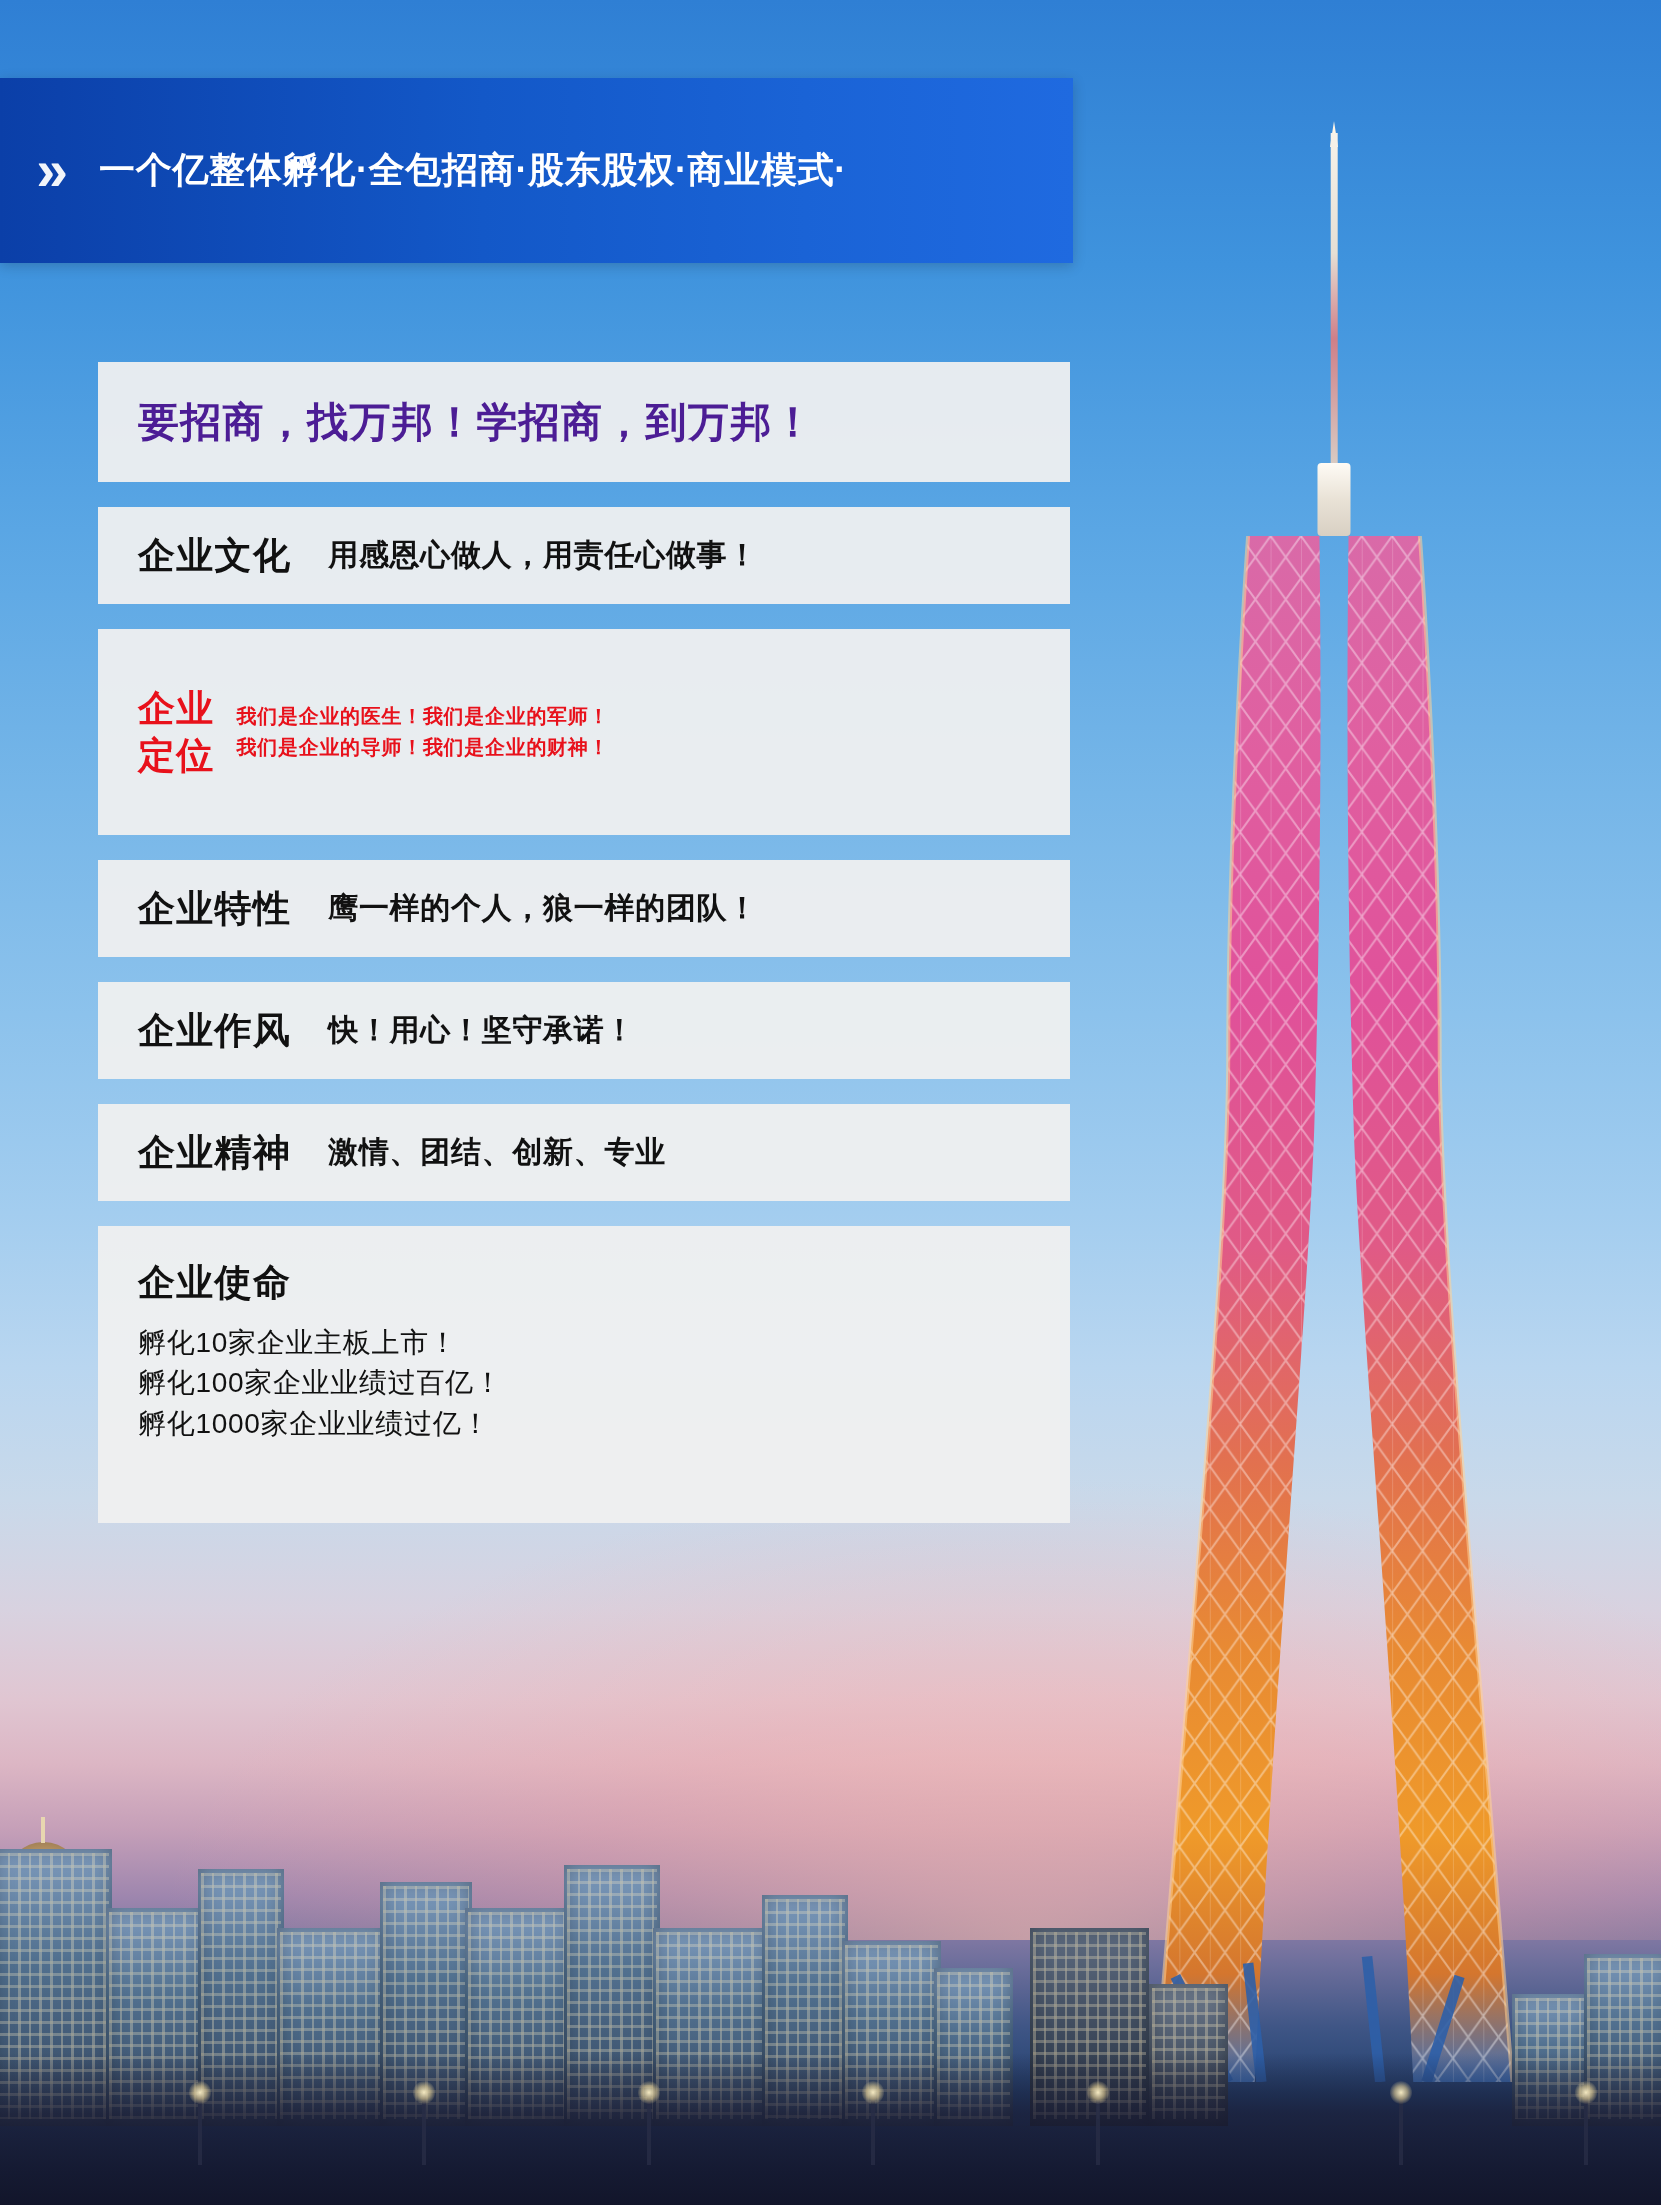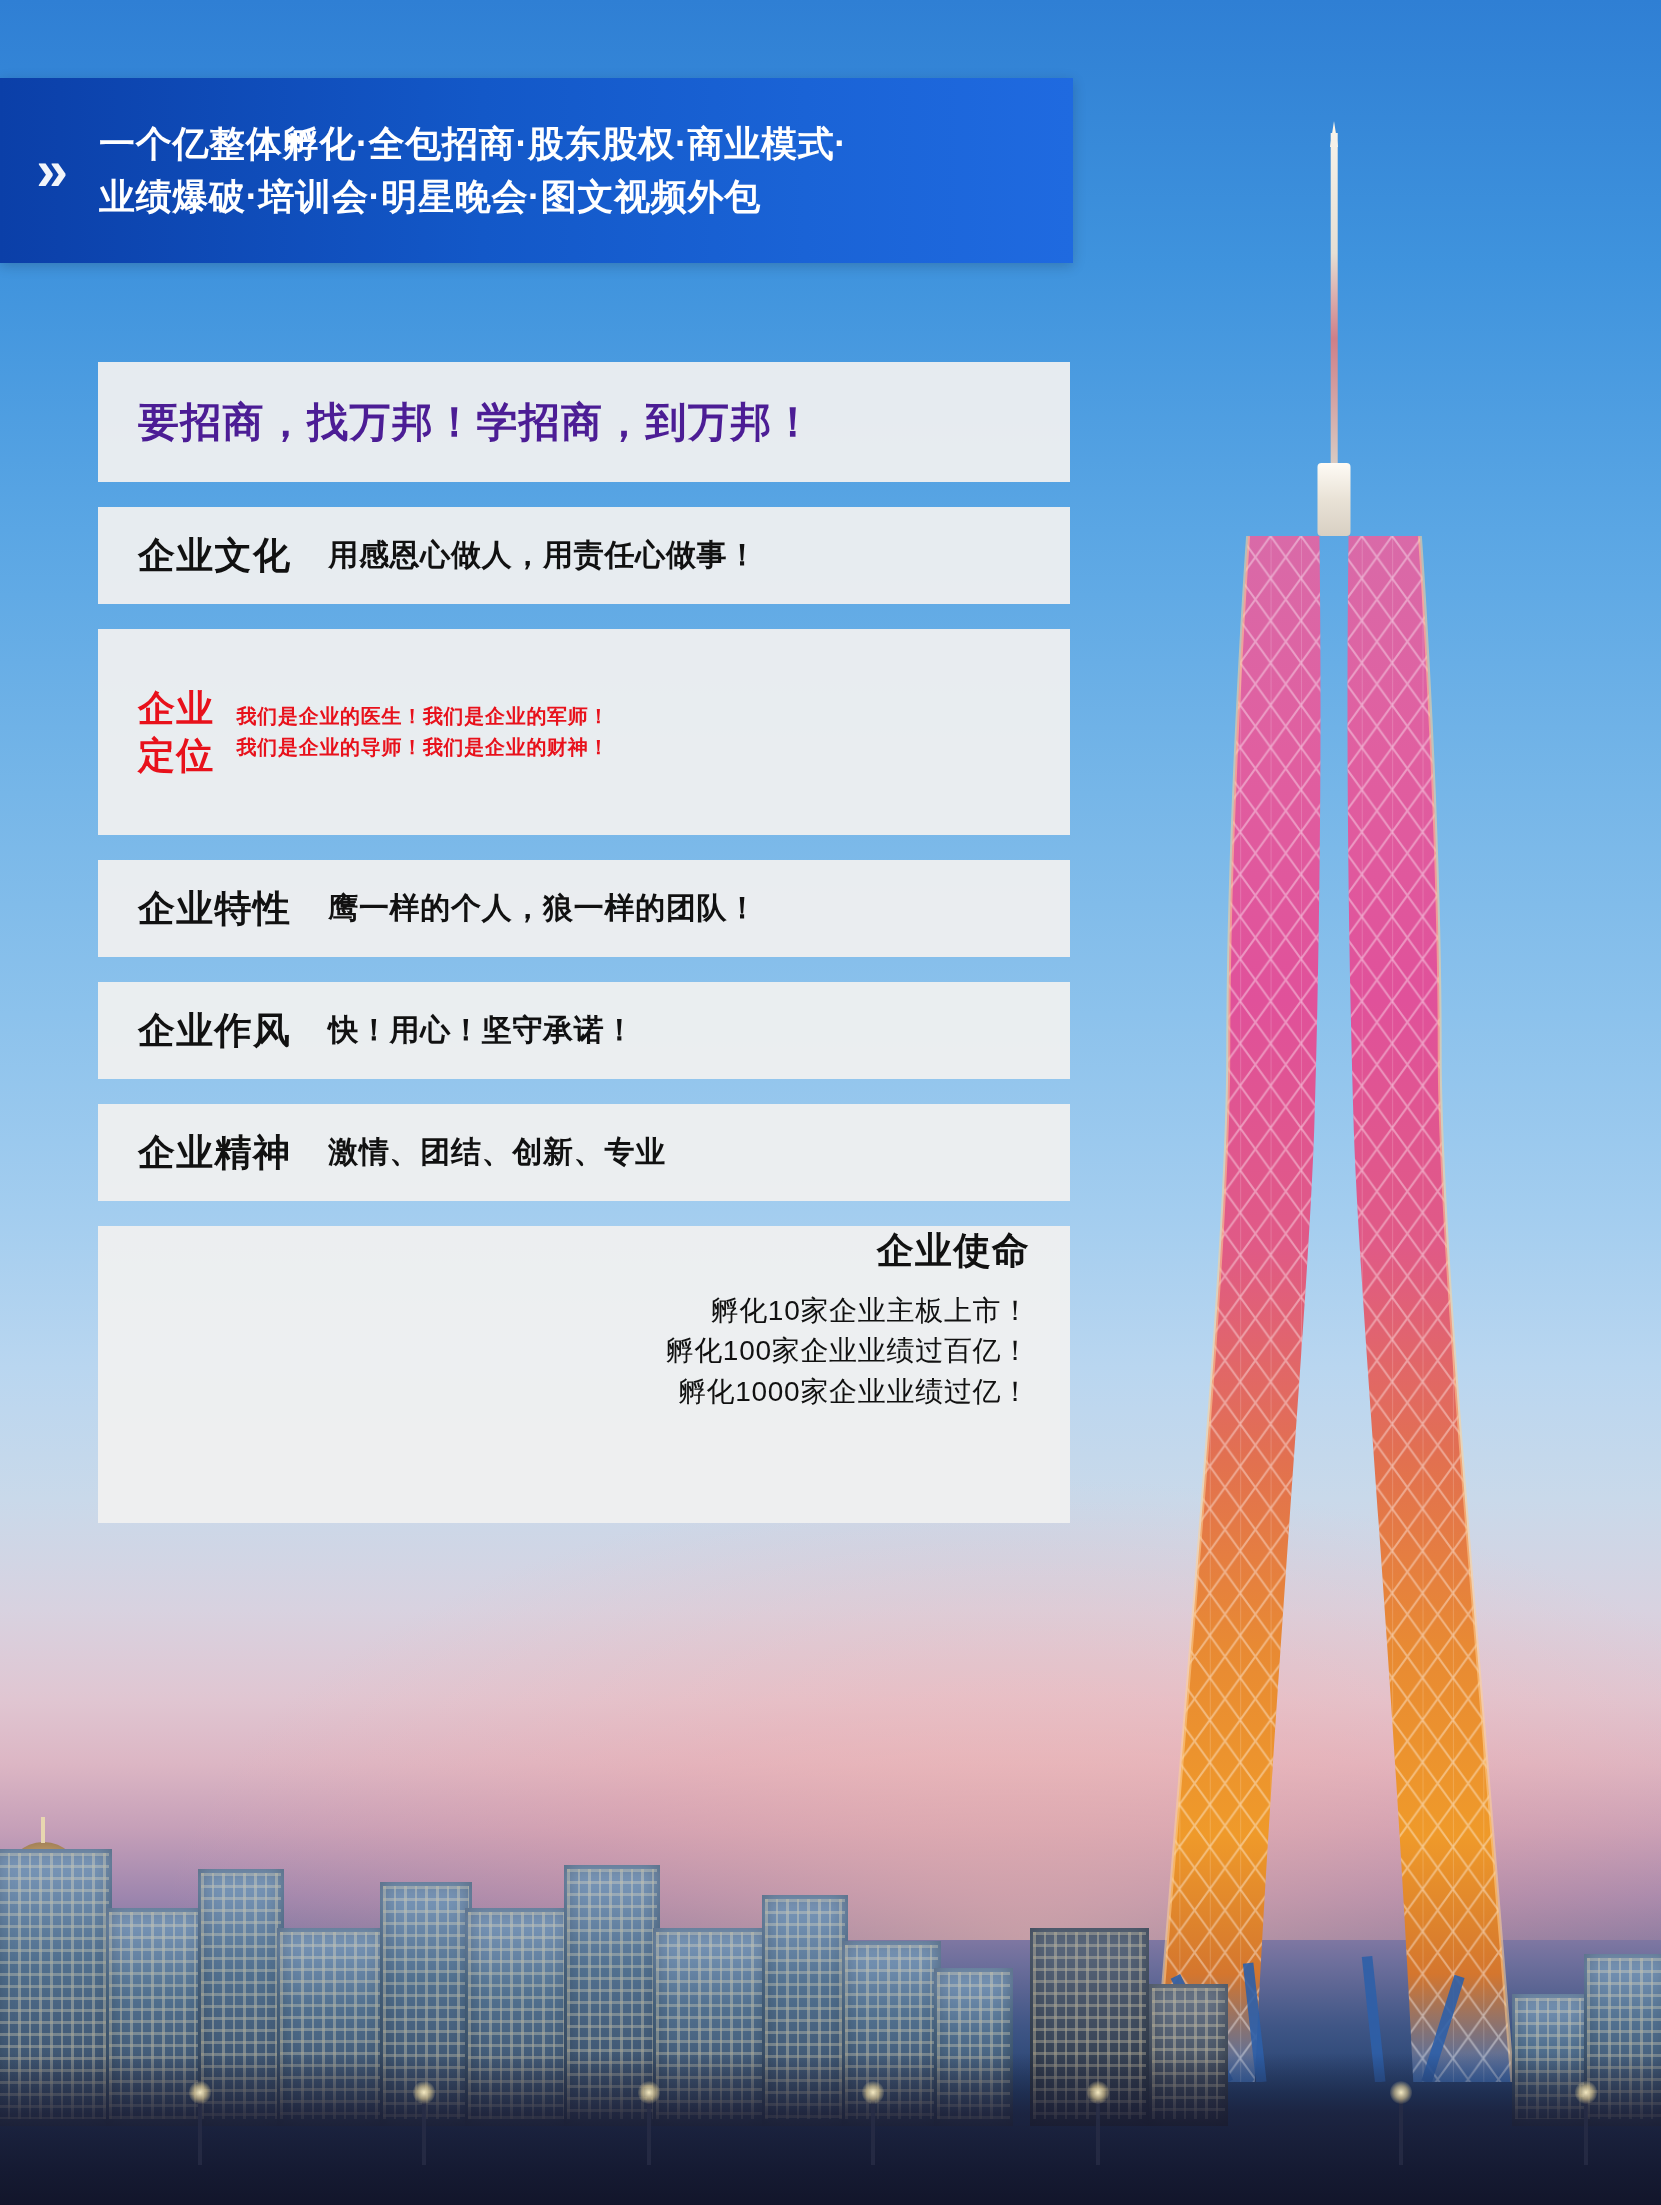--- a/index.html
+++ b/index.html
@@ -211,21 +211,21 @@
     background: rgba(240,240,240,0.94);
     margin-bottom: 25px;
     padding: 0 40px;
     display: flex;
     align-items: center;
     box-sizing: border-box;
   }
   .card-h1 { height: 120px; }
   .card-row { height: 97px; }
   .card-two { height: 206px; align-items: center; }
-  .card-mission { height: 297px; align-items: flex-end; flex-direction: column; }
+  .card-mission { height: 297px; align-items: flex-start; flex-direction: column; padding-top: 32px; }
 
   .headline {
     font-size: 41px;
     font-weight: bold;
     color: #4c1d95;
     letter-spacing: 1.3px;
     white-space: nowrap;
   }
   .lbl {
     font-size: 37px;
@@ -355,21 +355,20 @@
     <div class="streetlight" style="left:871px;"></div>
     <div class="streetlight" style="left:1096px;"></div>
     <div class="streetlight" style="left:1399px;"></div>
     <div class="streetlight" style="left:1584px;"></div>
   </div>
 
   <div class="banner">
     <div class="banner-arrow">»</div>
     <div class="banner-text">
       <span class="ln">一个亿整体孵化·全包招商·股东股权·商业模式·</span>
-      <span class="ln">业绩爆破·培训会·明星晚会·图文视频外包</span>
     </div>
   </div>
 
   <div class="cards">
 
     <div class="card card-h1">
       <div class="headline">要招商，找万邦！学招商，到万邦！</div>
     </div>
 
     <div class="card card-row">

